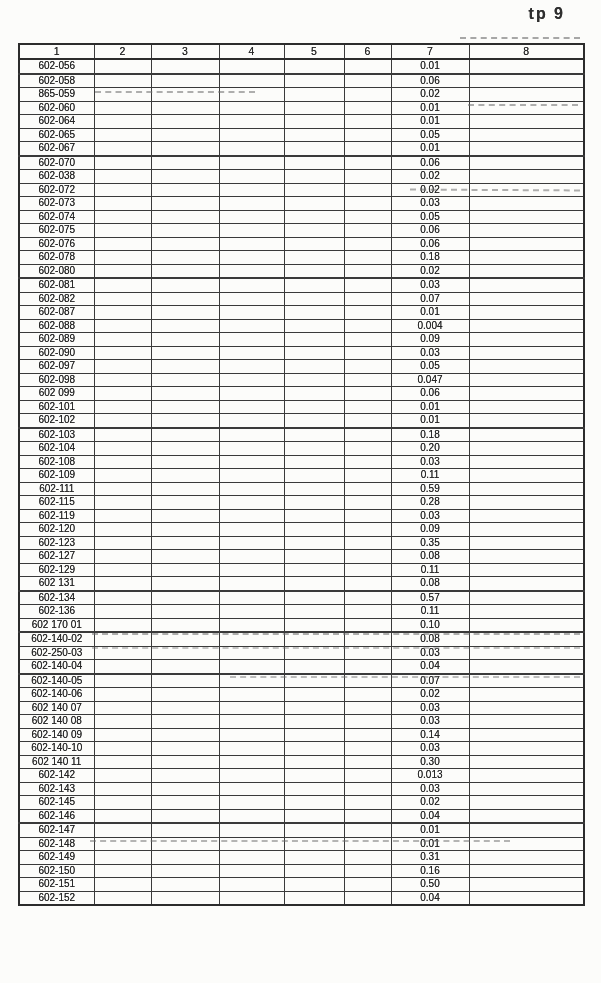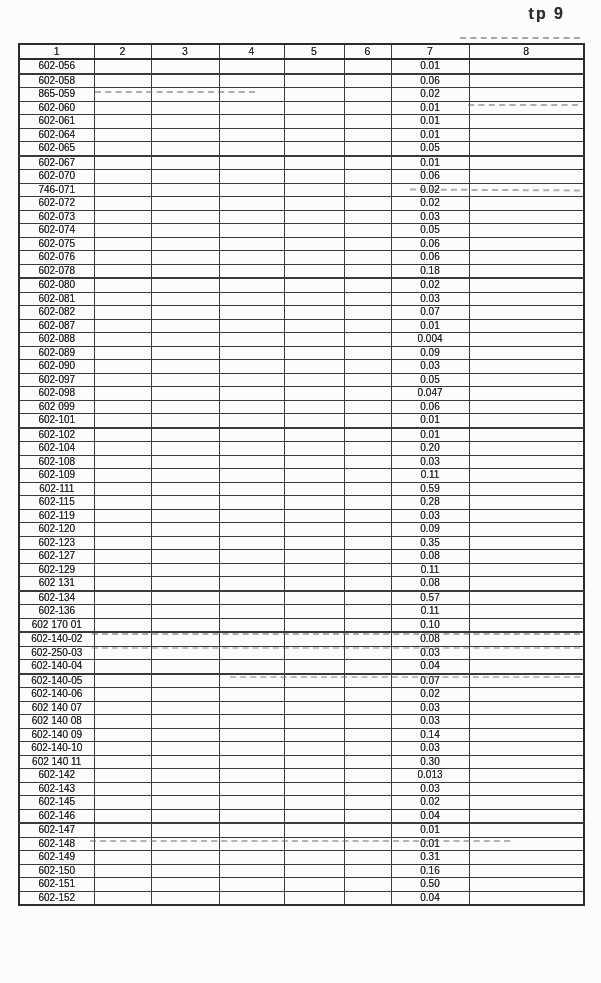--- a/index.html
+++ b/index.html
@@ -137,30 +137,20 @@
           <td>602-060</td>
           <td></td>
           <td></td>
           <td></td>
           <td></td>
           <td></td>
           <td>0.01</td>
           <td></td>
         </tr>
         <tr>
-          <td>602-061</td>
-          <td></td>
-          <td></td>
-          <td></td>
-          <td></td>
-          <td></td>
-          <td>0.01</td>
-          <td></td>
-        </tr>
-        <tr>
           <td>602-064</td>
           <td></td>
           <td></td>
           <td></td>
           <td></td>
           <td></td>
           <td>0.01</td>
           <td></td>
         </tr>
         <tr>
@@ -187,21 +177,21 @@
           <td>602-070</td>
           <td></td>
           <td></td>
           <td></td>
           <td></td>
           <td></td>
           <td>0.06</td>
           <td></td>
         </tr>
         <tr>
-          <td>746-071</td>
+          <td>602-038</td>
           <td></td>
           <td></td>
           <td></td>
           <td></td>
           <td></td>
           <td>0.02</td>
           <td></td>
         </tr>
         <tr>
           <td>602-072</td>
@@ -374,20 +364,30 @@
           <td></td>
         </tr>
         <tr>
           <td>602-102</td>
           <td></td>
           <td></td>
           <td></td>
           <td></td>
           <td></td>
           <td>0.01</td>
+          <td></td>
+        </tr>
+        <tr>
+          <td>602-103</td>
+          <td></td>
+          <td></td>
+          <td></td>
+          <td></td>
+          <td></td>
+          <td>0.18</td>
           <td></td>
         </tr>
         <tr>
           <td>602-104</td>
           <td></td>
           <td></td>
           <td></td>
           <td></td>
           <td></td>
           <td>0.20</td>

